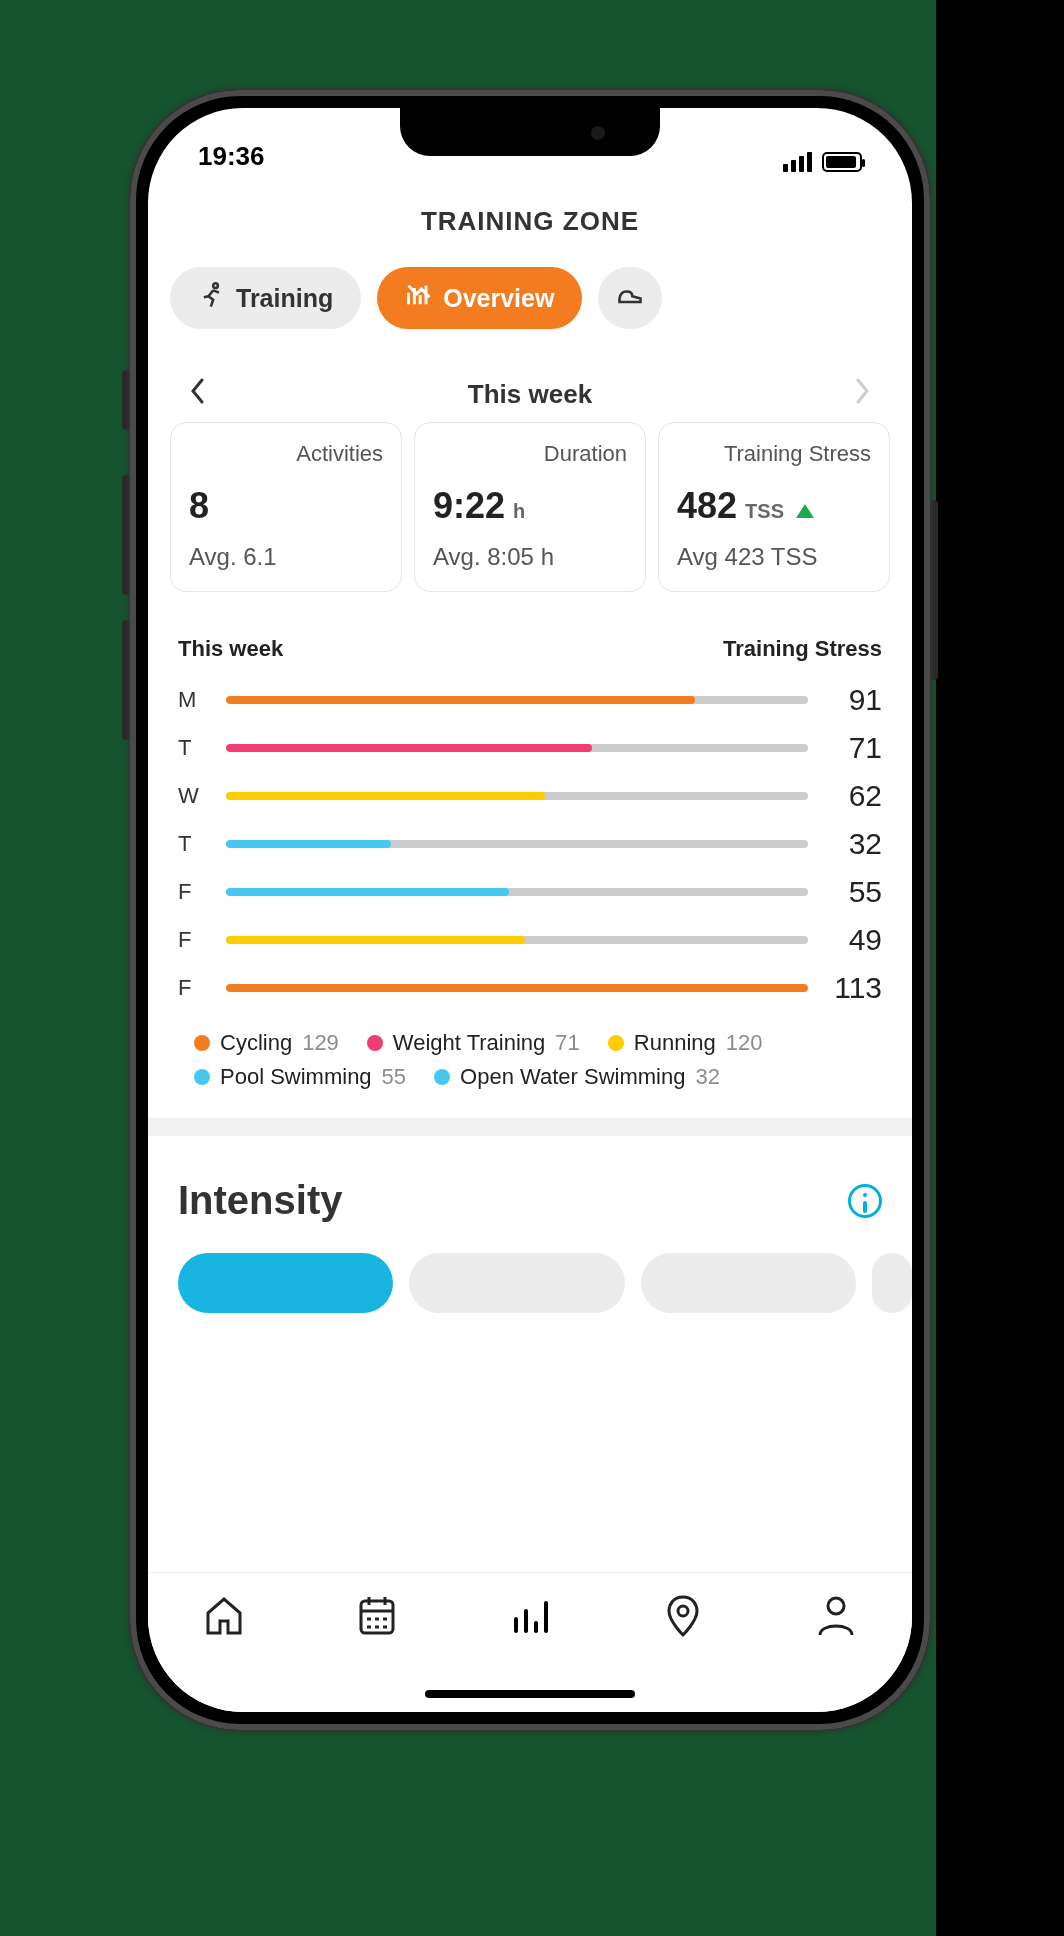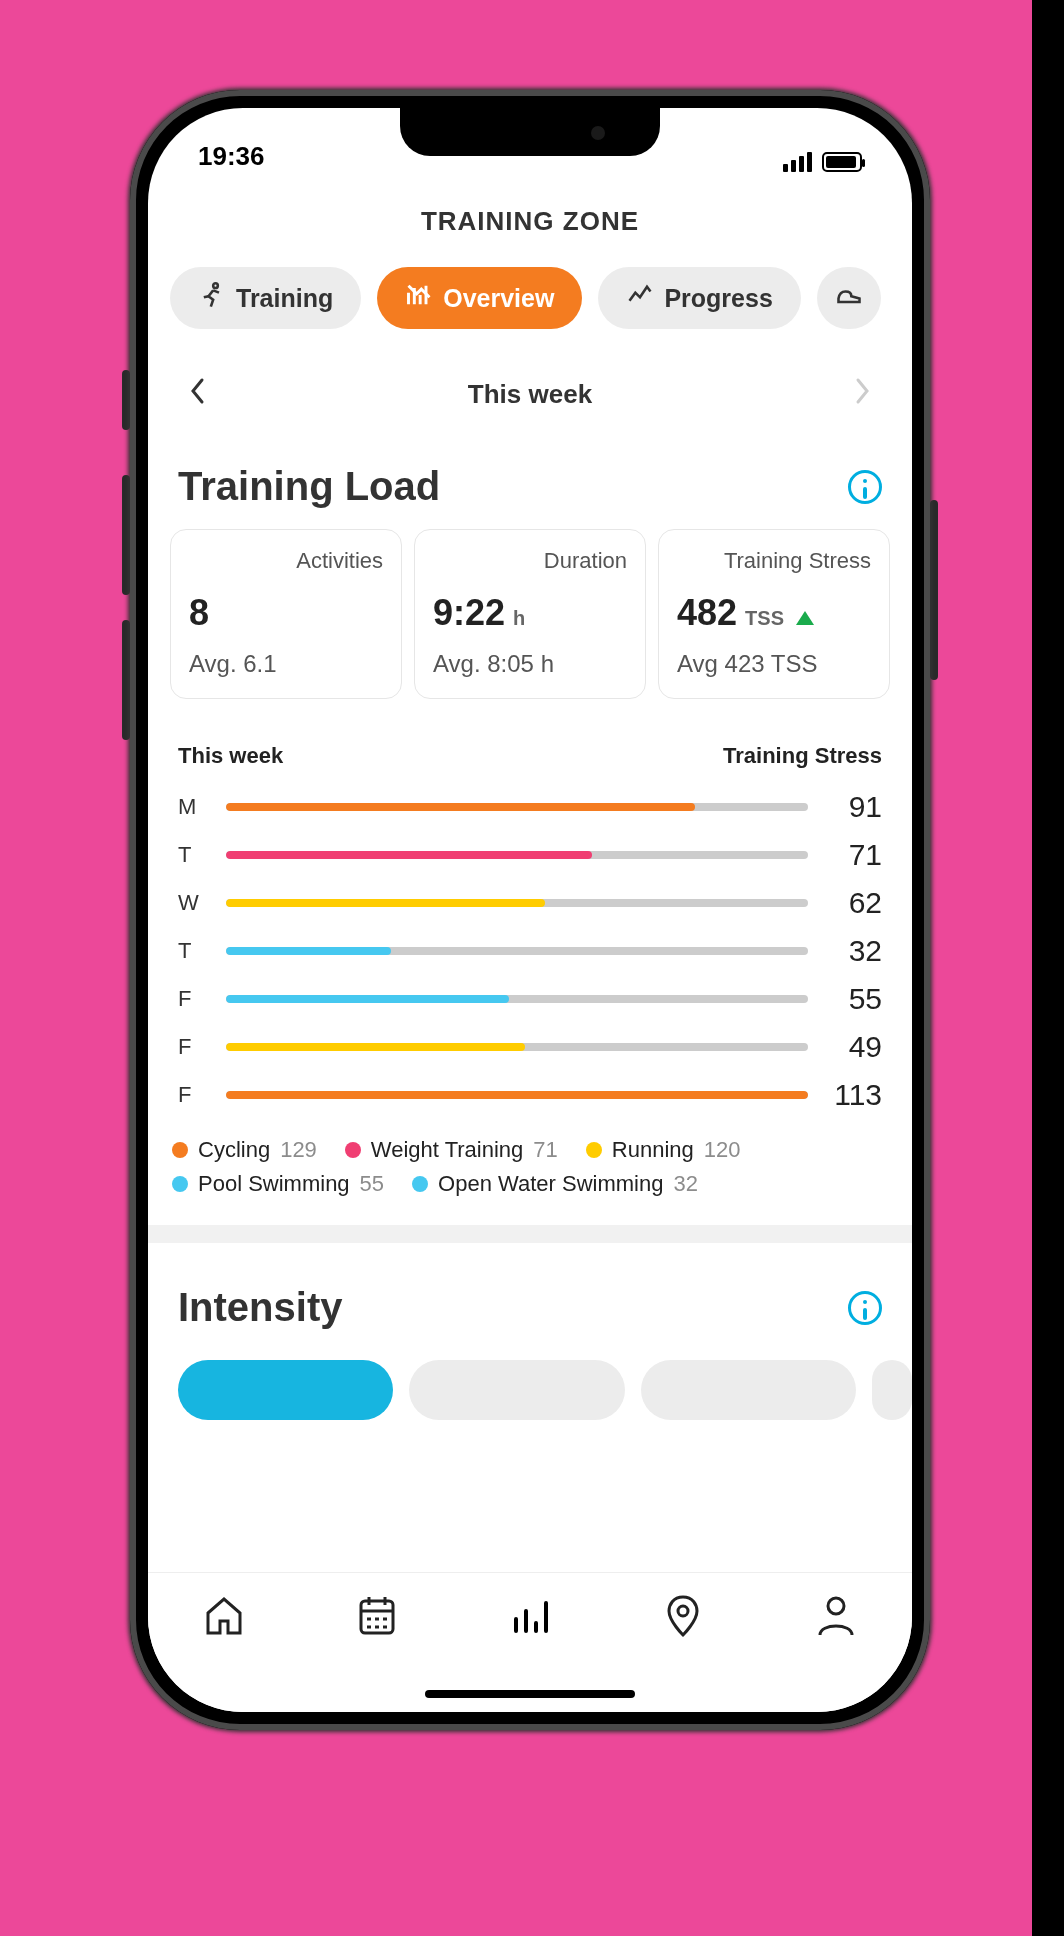--- a/index.html
+++ b/index.html
@@ -1,17 +1,17 @@
 <!DOCTYPE html>
 <html><head>
 <meta charset="utf-8">
 <style>
   * { box-sizing: border-box; margin: 0; padding: 0; }
   html, body { background: #000; font-family: -apple-system, Helvetica, Arial, sans-serif; }
-  .stage { width: 1032px; height: 1936px; background: #ec4899; position: relative; }
+  .stage { width: 936px; height: 1936px; background: #14532d; position: relative; }
 
   
   .phone {
     position: absolute;
     left: 130px; top: 90px;
     width: 800px; height: 1640px;
     border-radius: 110px;
     background: #000;
     box-shadow: inset 0 0 0 6px #4a4a4a, 0 0 4px 2px #333;
     padding: 18px;
@@ -104,21 +104,21 @@
   
   .chart-head{display:flex; justify-content:space-between; padding:44px 30px 14px 30px; font-size:22px; font-weight:800; color:#222;}
   .chart{padding:0 30px;}
   .rowbar{display:flex; align-items:center; gap:20px; height:48px;}
   .rowbar .day{width:28px; font-size:22px; color:#333;}
   .rowbar .bar{flex:1; height:8px; background:#ccc; border-radius:5px; position:relative; overflow:hidden;}
   .rowbar .bar .fill{position:absolute; left:0; top:0; bottom:0; border-radius:5px;}
   .rowbar .num{width:54px; text-align:right; font-size:30px; color:#222;}
 
   
-  .legend{padding:18px 30px 12px 24px; display:flex; flex-wrap:wrap; gap:8px 28px; font-size:22px;}
+  .legend{padding:18px 30px 12px 46px; display:flex; flex-wrap:wrap; gap:8px 28px; font-size:22px;}
   .leg{display:flex; align-items:center; gap:10px;}
   .dot{width:16px; height:16px; border-radius:50%;}
   .leg .nm{color:#222;}
   .leg .v{color:#8c8c8c;}
 
   .divider{height:18px; background:#f1f1f1; margin-top:16px;}
 
   
   .ipills{display:flex; gap:16px; padding:10px 0 0 30px;}
   .ipill{height:60px; border-radius:36px; background:#ececec; flex:1; min-width:120px;}
@@ -186,28 +186,20 @@
           </div>
           <div class="tab active">
             <span>
               <svg viewBox="0 0 24 24" fill="none" stroke="currentColor" stroke-width="2.5">
                 <path d="M3 20 V10 M8 20 V6 M13 20 V12 M18 20 V4"></path>
                   <path d="M3 4 L10 11 L14 7 L21 14"></path>
               </svg>
             </span>
             <span>Overview</span>
           </div>
-          <div class="tab">
-            <span>
-              <svg viewBox="0 0 24 24" fill="none" stroke="currentColor" stroke-width="2.2">
-                <path d="M3 17 L8 10 L12 14 L18 5 L21 9"></path>
-              </svg>
-            </span>
-            <span>Progress</span>
-          </div>
           <div class="tab" style="padding:14px 18px;">
             <span>
               <svg viewBox="0 0 24 24" fill="none" stroke="currentColor" stroke-width="2.2">
                 <path d="M3 15 Q4 9 9 9 Q14 9 14 13 L21 15 L21 18 L3 18 Z"></path>
               </svg>
             </span>
           </div>
         </div>
 
         <div class="weeknav">
@@ -217,24 +209,20 @@
               </svg>
           </div>
           <div class="weeknav-label">This week</div>
           <div class="chev dim">
             <svg width="20" height="30" viewBox="0 0 20 30">
                 <path d="M6 4 L15 15 L6 26" fill="none" stroke="#ccc" stroke-width="3" stroke-linecap="round"></path>
               </svg>
           </div>
         </div>
 
-        <div class="sect-head">
-          <h2>Training Load</h2>
-          <div class="info-ico"></div>
-        </div>
 
         <div class="cards">
           <div class="card">
             <div class="lbl">Activities</div>
             <div class="val">
                 <span>8</span>
               </div>
             <div class="avg">Avg. 6.1</div>
           </div>
           <div class="card">

